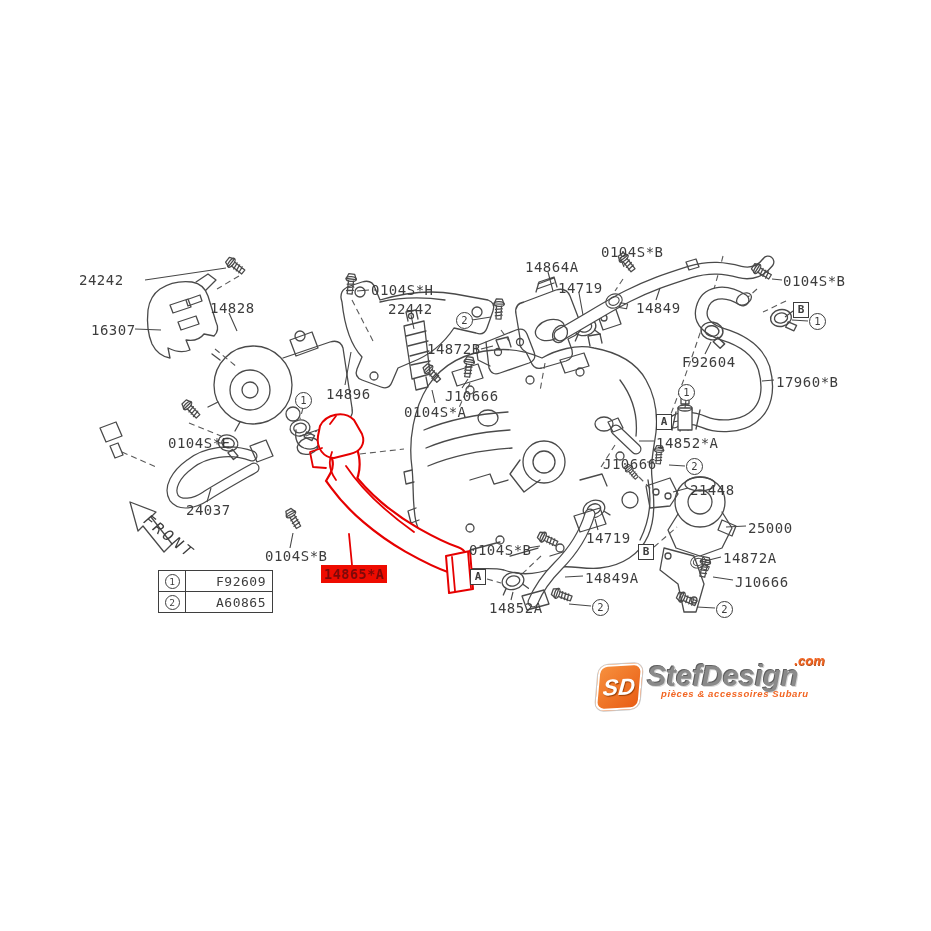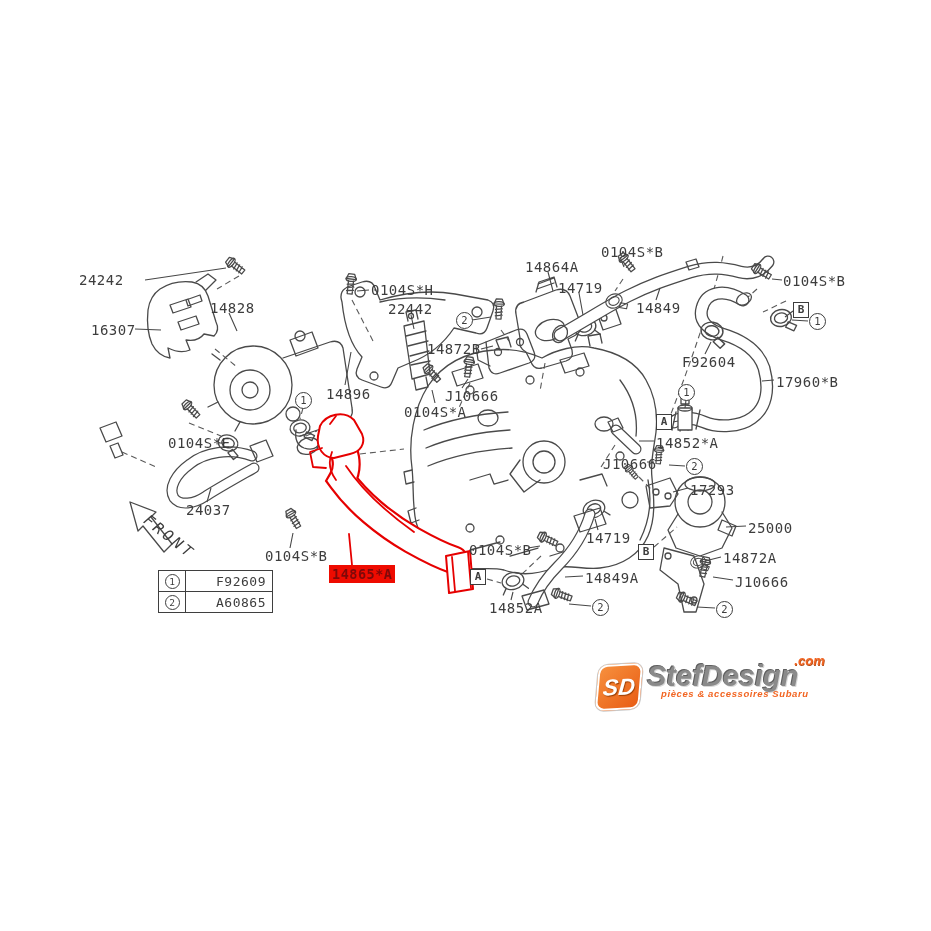--- a/index.html
+++ b/index.html
@@ -13,21 +13,21 @@
   .tube-o2{fill:none;stroke:#4a4a4a;stroke-width:11;stroke-linecap:round;}
   .tube-i2{fill:none;stroke:#fff;stroke-width:8.6;stroke-linecap:round;}
   .ldr{fill:none;stroke:#474747;stroke-width:1.1;}
   .dsh{fill:none;stroke:#5a5a5a;stroke-width:1.1;stroke-dasharray:6 4;}
   .red-o{fill:none;stroke:#e60000;stroke-width:29;stroke-linecap:round;}
   .red-i{fill:none;stroke:#fff;stroke-width:24.6;stroke-linecap:round;}
   .redln{fill:none;stroke:#e60000;stroke-width:1.8;stroke-linejoin:round;stroke-linecap:round;}
   .redfill{fill:#fff;stroke:#e60000;stroke-width:2;stroke-linejoin:round;}
   .lbl{position:absolute;font-size:14px;color:#3d3d3d;letter-spacing:.5px;white-space:nowrap;}
   .lbl-red{position:absolute;background:#ee0b00;color:#7e0909;font-weight:bold;font-size:13.5px;
-           padding:1px 3px;letter-spacing:.5px;white-space:nowrap;margin-left:8px;}
+           padding:1px 3px;letter-spacing:.5px;white-space:nowrap;}
   .cnum{position:absolute;width:15px;height:15px;border:1.4px solid #3d3d3d;border-radius:50%;
         background:#fff;color:#3d3d3d;font-size:10.5px;line-height:15px;text-align:center;}
   .blet{position:absolute;width:14px;height:14px;border:1.5px solid #3d3d3d;background:#fff;
         color:#3d3d3d;font-size:11px;font-weight:bold;line-height:14px;text-align:center;}
   .front{position:absolute;left:151px;top:511px;font-size:15px;font-style:italic;color:#3d3d3d;
          letter-spacing:3px;transform:rotate(38deg);transform-origin:left top;}
   .legend{position:absolute;left:158px;top:570px;border:1.6px solid #3f3f3f;background:#fff;}
   .lrow{display:flex;align-items:center;height:20px;}
   .lrow + .lrow{border-top:1.6px solid #3f3f3f;}
   .lnumcell{width:26px;height:100%;border-right:1.6px solid #3f3f3f;display:flex;
@@ -295,21 +295,21 @@
 <span class="lbl" style="left:326px;top:386px">14896</span>
 <span class="lbl" style="left:525px;top:259px">14864A</span>
 <span class="lbl" style="left:558px;top:280px">14719</span>
 <span class="lbl" style="left:601px;top:244px">0104S*B</span>
 <span class="lbl" style="left:636px;top:300px">14849</span>
 <span class="lbl" style="left:783px;top:273px">0104S*B</span>
 <span class="lbl" style="left:682px;top:354px">F92604</span>
 <span class="lbl" style="left:776px;top:374px">17960*B</span>
 <span class="lbl" style="left:656px;top:435px">14852*A</span>
 <span class="lbl" style="left:603px;top:456px">J10666</span>
-<span class="lbl" style="left:690px;top:482px">17293</span>
+<span class="lbl" style="left:690px;top:482px">21448</span>
 <span class="lbl" style="left:748px;top:520px">25000</span>
 <span class="lbl" style="left:723px;top:550px">14872A</span>
 <span class="lbl" style="left:735px;top:574px">J10666</span>
 <span class="lbl" style="left:586px;top:530px">14719</span>
 <span class="lbl" style="left:585px;top:570px">14849A</span>
 <span class="lbl" style="left:489px;top:600px">14852A</span>
 <span class="lbl" style="left:469px;top:542px">0104S*B</span>
 <span class="lbl" style="left:265px;top:548px">0104S*B</span>
 <span class="lbl" style="left:186px;top:502px">24037</span>
 <span class="lbl" style="left:168px;top:435px">0104S*E</span>

